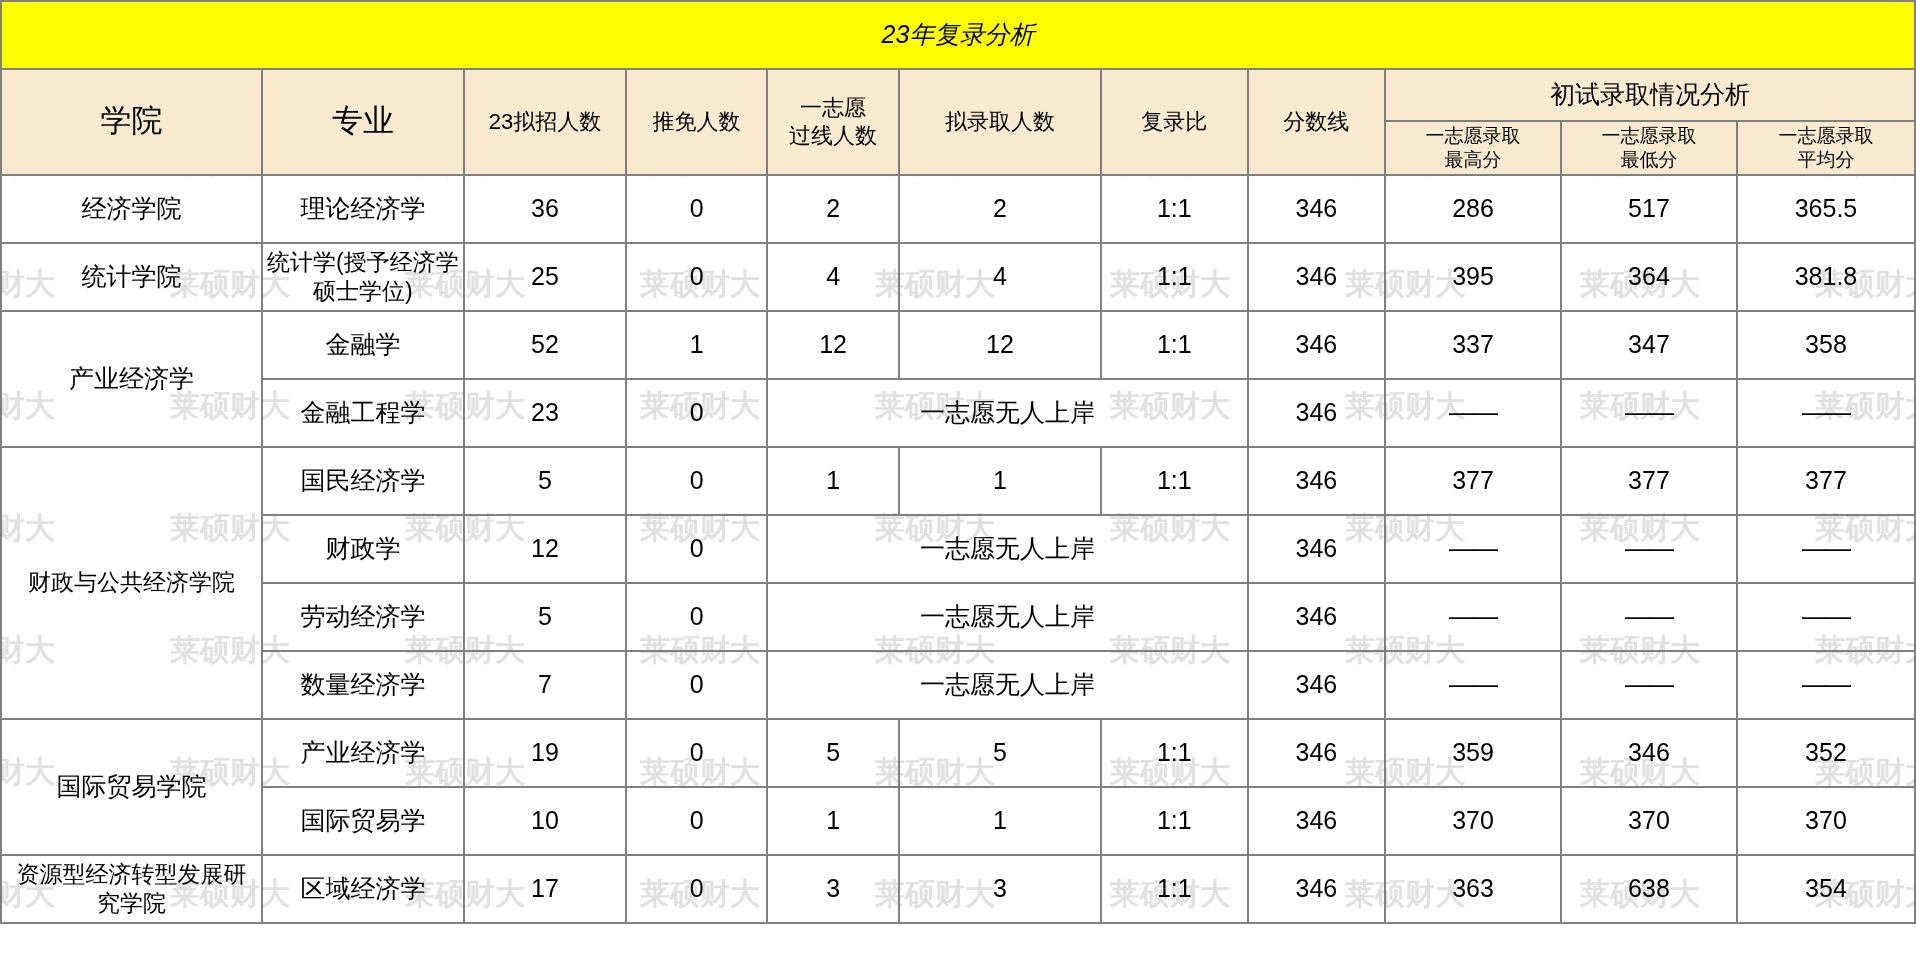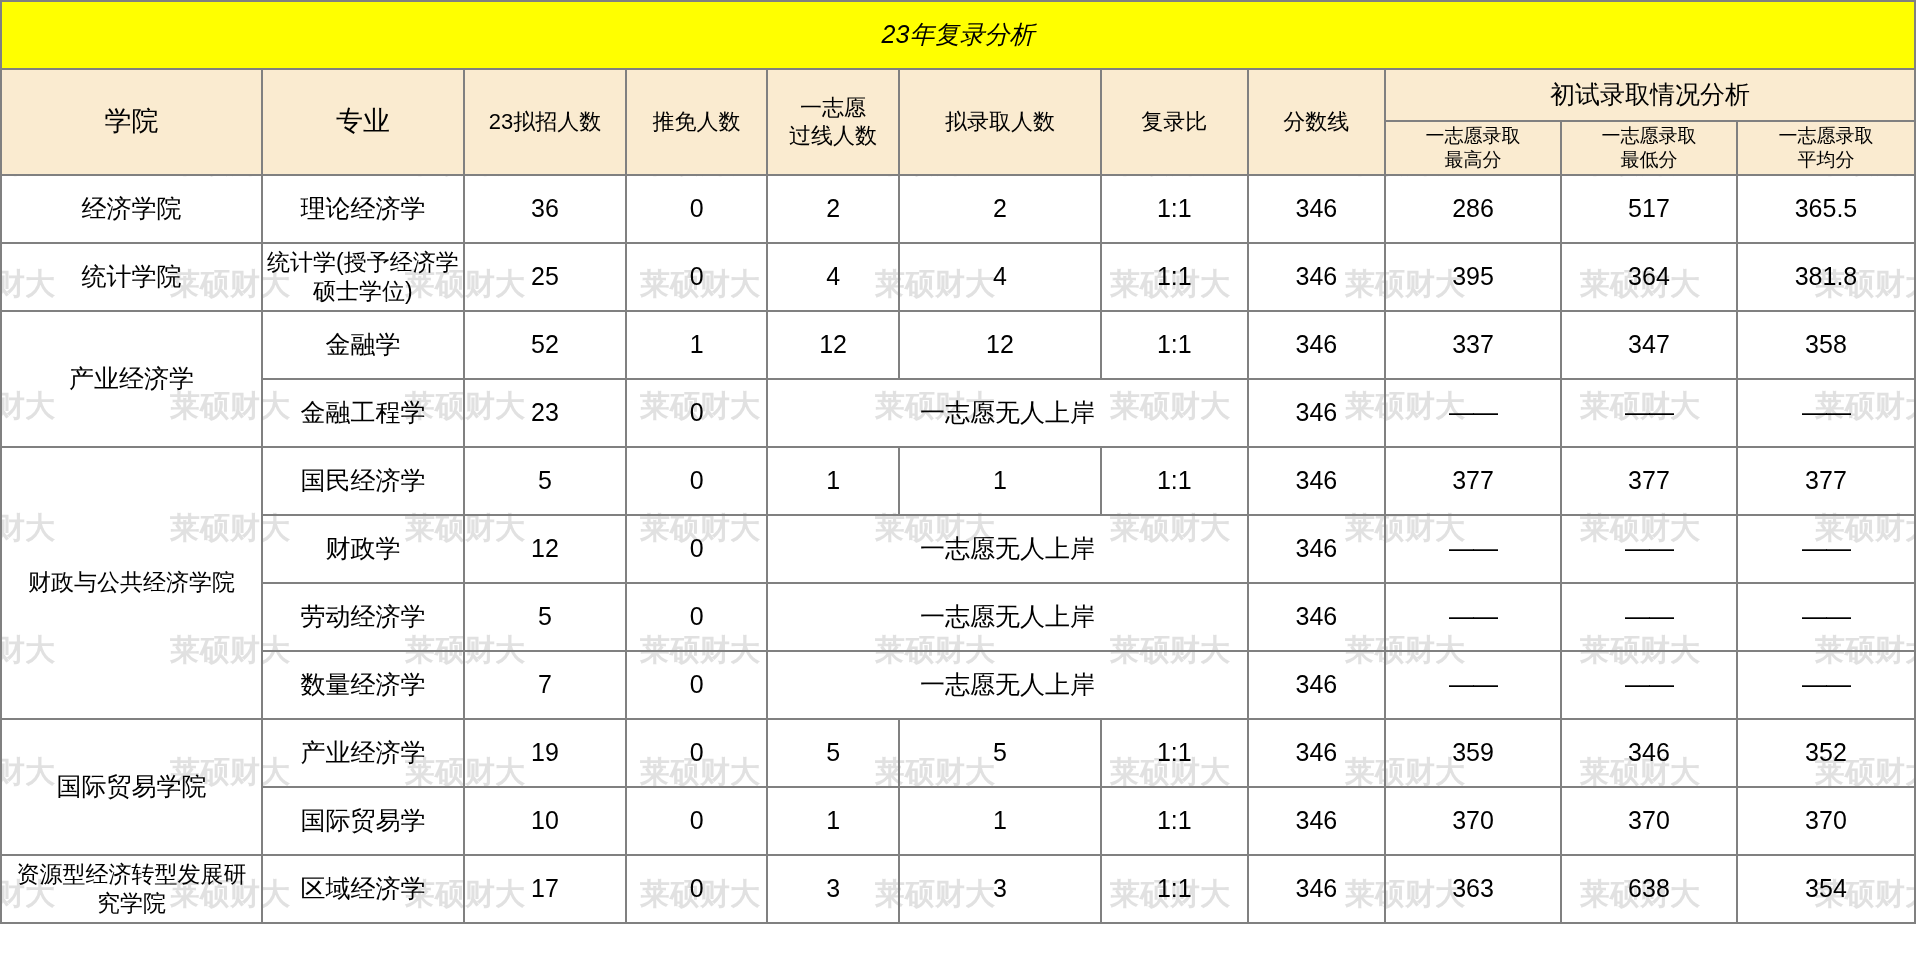--- a/index.html
+++ b/index.html
@@ -37,21 +37,21 @@
     background: #ffff00 !important;
     font-weight: bold;
     font-size: 25px;
     height: 62px;
     font-style: italic;
   }
   
   .hdr {
     background: #faebd0 !important;
     font-weight: bold;
-    font-size: 27px;
+    font-size: 31px;
   }
   .hdr-sub {
     background: #faebd0 !important;
     font-weight: bold;
     font-size: 19px;
   }
   .hdr-small {
     background: #faebd0 !important;
     font-weight: bold;
     font-size: 22px;

